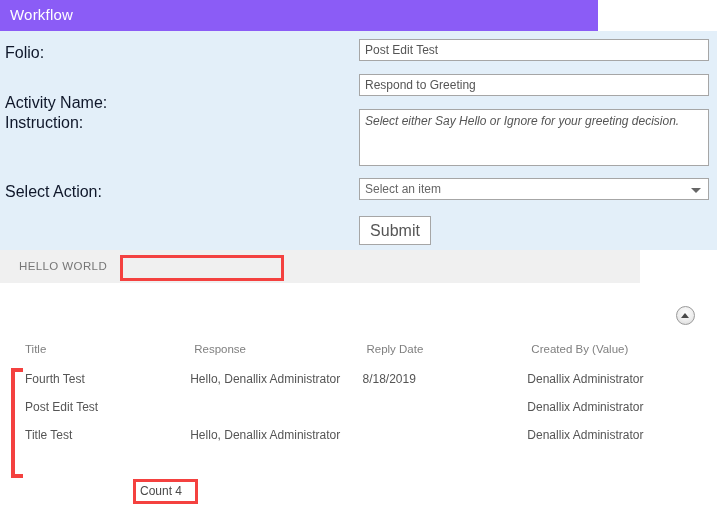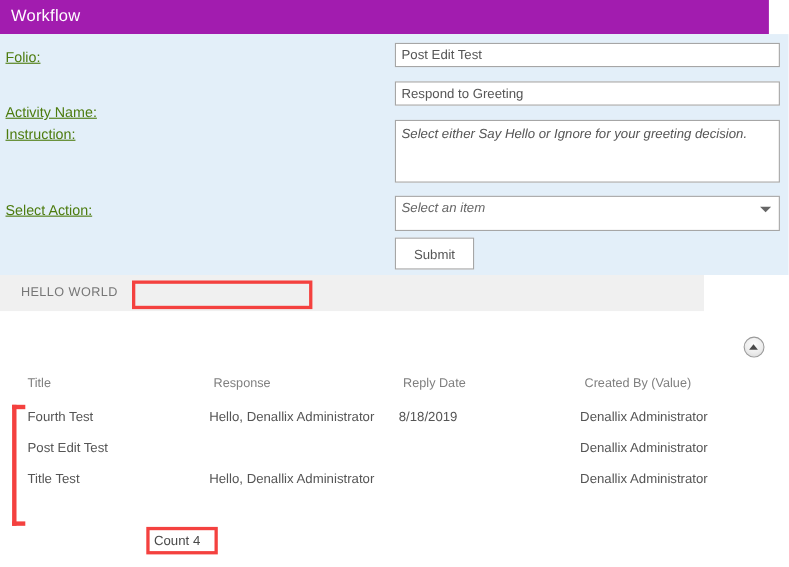--- a/index.html
+++ b/index.html
@@ -15,23 +15,24 @@
     font-size: 12px;
     color: #4a4a4a;
     overflow: hidden;
     position: relative;
   }
 
   
   #titlebar {
     position: absolute;
     left: 0; top: 0;
-    width: 699px;
+    width: 582px;
     height: 31px;
-    background: #a21caf;
+    background: #8b5cf6;
+    padding-left: 16px;
   }
   #titlebar .title-text {
     position: absolute;
     left: 10px;
     top: 6px;
     font-size: 15px;
     color: #ffffff;
     letter-spacing: 0.2px;
   }
 
@@ -39,24 +40,23 @@
   #formpanel {
     position: absolute;
     left: 0; top: 31px;
     width: 717px;
     height: 219px;
     background: #e3eff9;
   }
   .field-label {
     position: absolute;
     left: 5px;
-    font-size: 13px;
-    color: #4d7c0f;
+    font-size: 16px;
+    color: #0f172a;
     white-space: nowrap;
-    text-decoration: underline;
   }
   .field-input {
     position: absolute;
     left: 359px;
     width: 350px;
     box-sizing: border-box;
     background: #ffffff;
     border: 1px solid #a6a6a6;
     font-family: "Liberation Sans", sans-serif;
     font-size: 12px;
@@ -69,25 +69,24 @@
   #instruction-input {
     top: 78px;
     height: 57px;
     padding: 4px 5px;
     line-height: 15px;
     resize: none;
     font-style: italic;
   }
   #action-select {
     top: 147px;
-    height: 32px;
+    height: 22px;
     line-height: 20px;
     padding-right: 36px;
     cursor: pointer;
-    font-style: italic;
   }
   #action-select .sel-val {
     display: block;
     line-height: 20px;
     color: #666;
   }
   #action-select .caret {
     position: absolute;
     right: 7px;
     top: 9px;
@@ -103,21 +102,21 @@
 
   #submit-button {
     position: absolute;
     left: 359px;
     top: 185px;
     width: 72px;
     height: 29px;
     background: #ffffff;
     border: 1px solid #a6a6a6;
     font-family: "Liberation Sans", sans-serif;
-    font-size: 12px;
+    font-size: 16px;
     color: #555555;
     cursor: pointer;
     padding: 0;
   }
 
   
   #tabstrip {
     position: absolute;
     left: 0; top: 250px;
     width: 640px;

